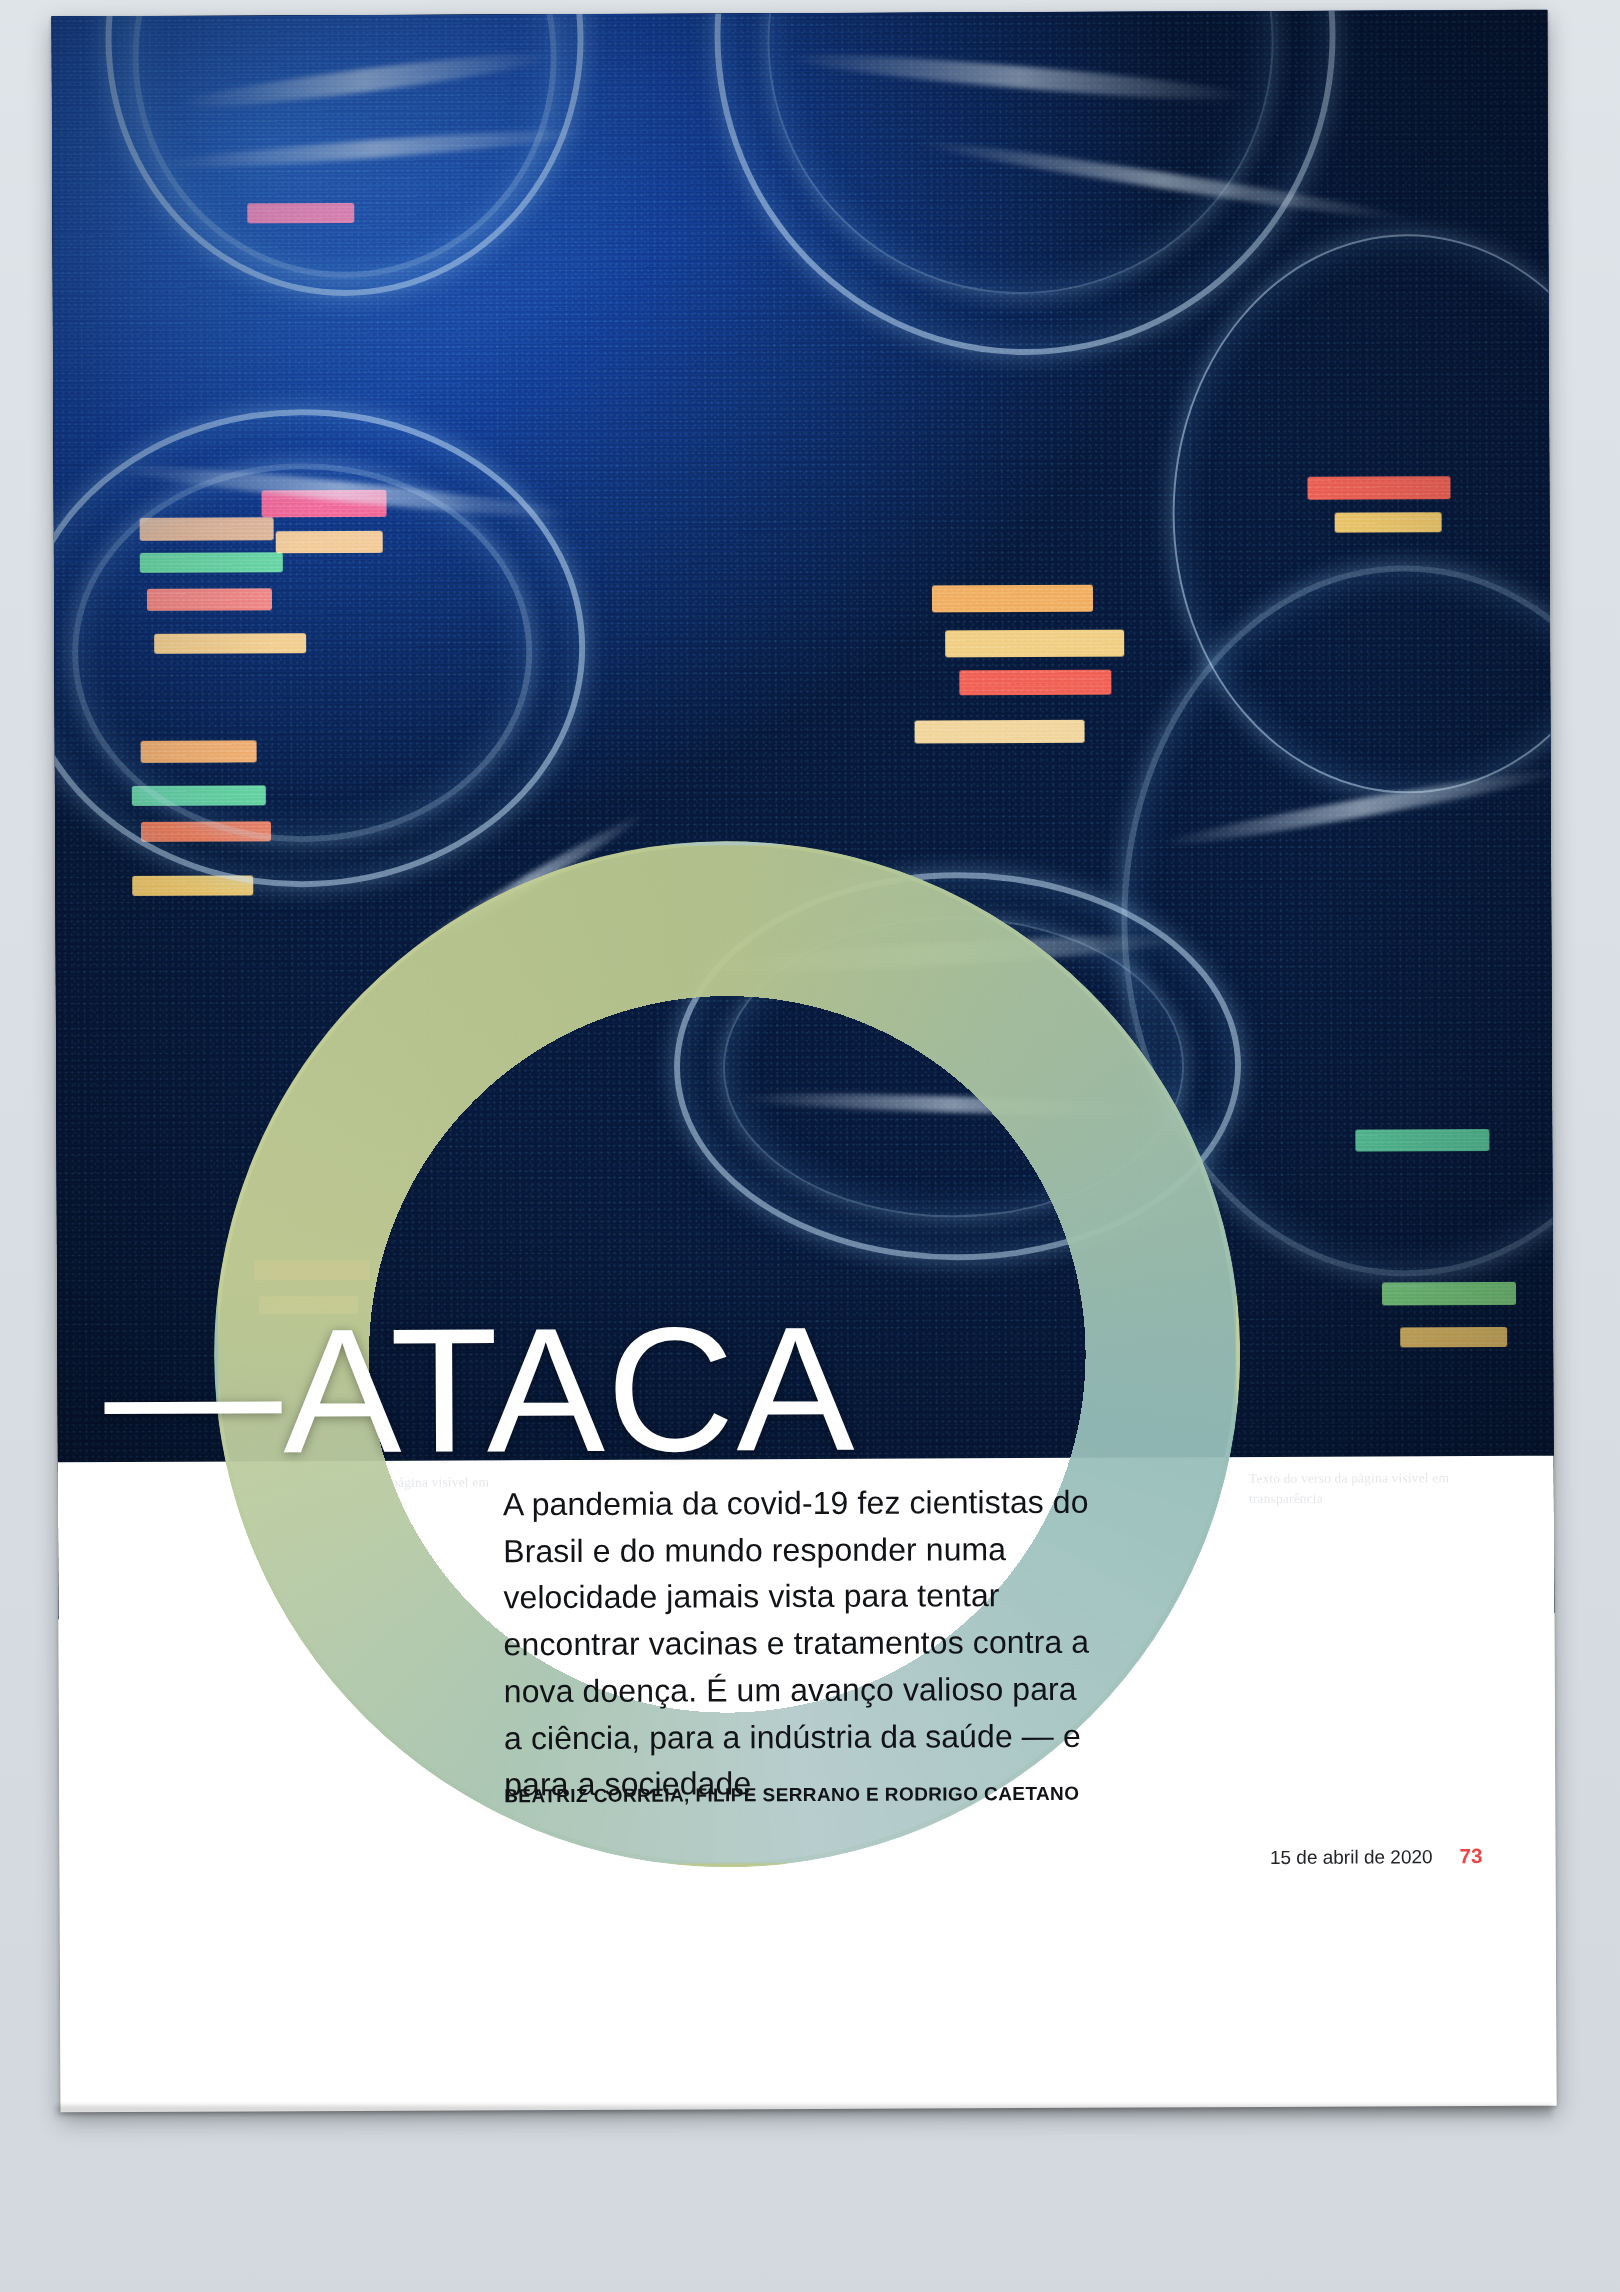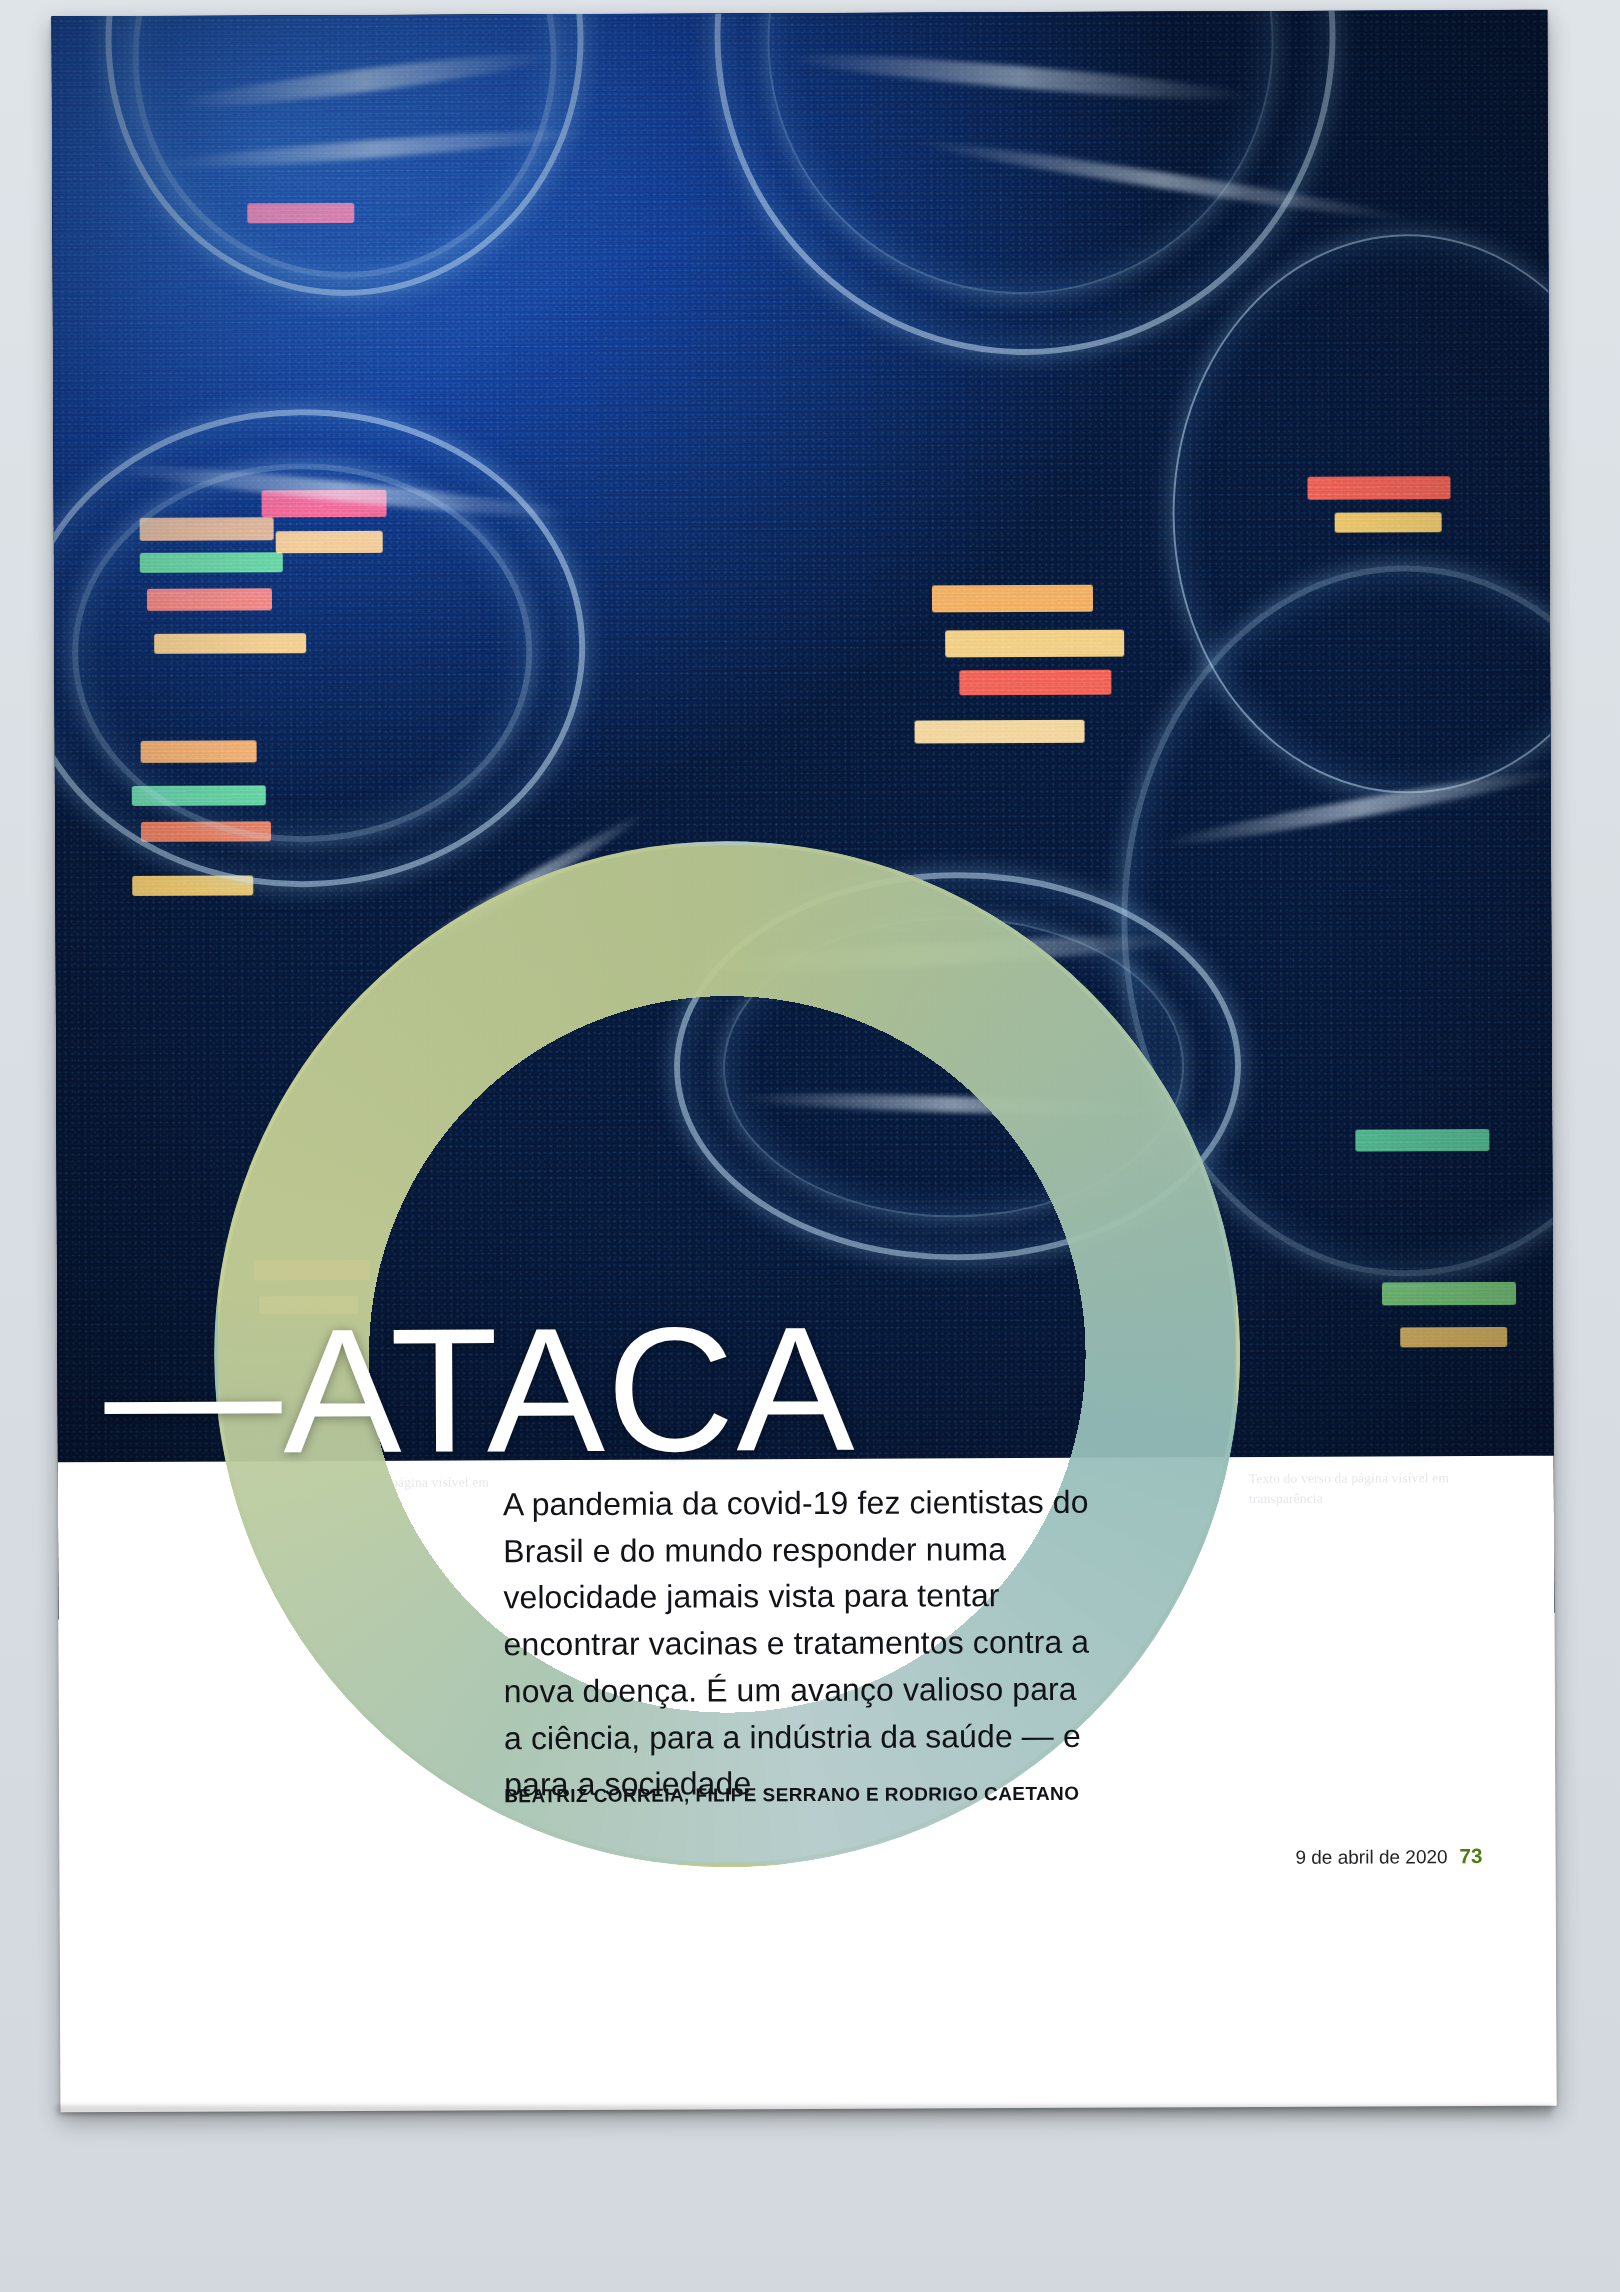--- a/index.html
+++ b/index.html
@@ -209,22 +209,22 @@
     top: 1834px;
     z-index: 42;
     font-family: "Liberation Sans", sans-serif;
     font-size: 19px;
     color: #222428;
     white-space: nowrap;
   }
   #folio .pagenum {
     font-weight: 700;
     font-size: 20.6px;
-    margin-left: 12px;
-    color: #4d7c0f;
+    margin-left: 27px;
+    color: #ef4444;
   }
 
   
   .ghost {
     position: absolute;
     z-index: 31;
     color: rgba(120,130,145,0.20);
     font-size: 13.4px;
     line-height: 1.5;
     font-family: "Liberation Serif", serif;
@@ -313,20 +313,20 @@
 
     <div id="ring"></div>
 
     <div id="headline">—ATACA</div>
 
     <div id="deck">A pandemia da covid-19 fez cientistas do Brasil e do mundo responder numa velocidade jamais vista para tentar encontrar vacinas e tratamentos contra a nova doença. É um avanço valioso para a ciência, para a indústria da saúde — e para a sociedade</div>
 
     <div id="byline">BEATRIZ CORREIA, FILIPE SERRANO E RODRIGO CAETANO</div>
 
     <div id="folio">
-      <span>9 de abril de 2020</span><span class="pagenum">73</span>
+      <span>15 de abril de 2020</span><span class="pagenum">73</span>
     </div>
 
   </div>
 
   <div id="page-edge-b"></div>
 </div>
 
 
 </body></html>

